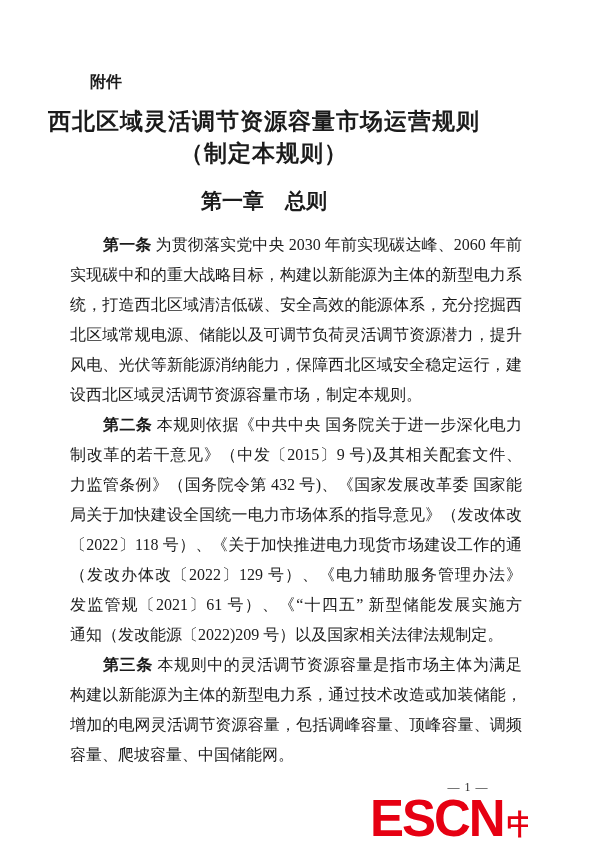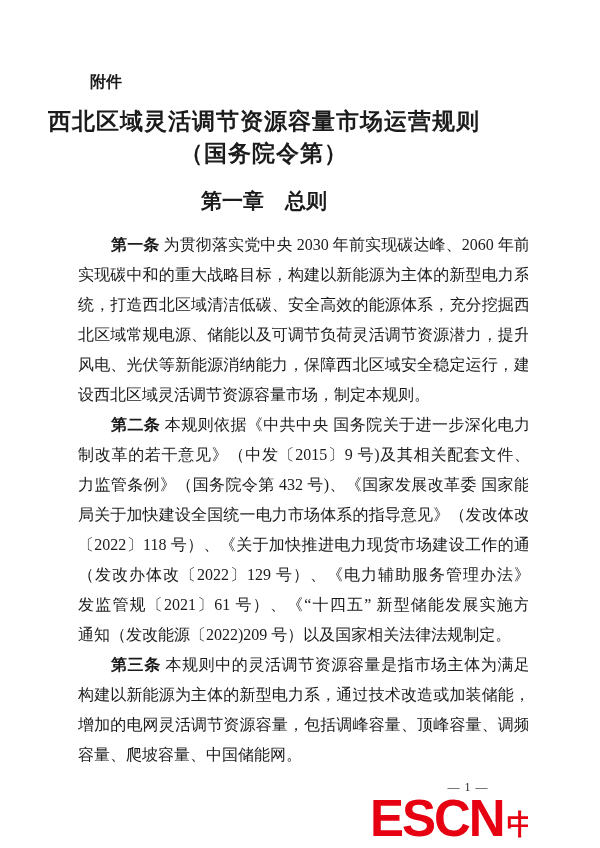--- a/index.html
+++ b/index.html
@@ -20,21 +20,21 @@
     position:absolute; left:0; right:0; top:106px;
     text-align:center; font-weight:700;
     font-size:23px; line-height:32px; letter-spacing:1px;
   }
   .chapter {
     position:absolute; left:0; right:0; top:187px;
     text-align:center; font-weight:700; font-size:21px;
     font-family:"Liberation Sans","DejaVu Sans",sans-serif;
   }
   .body-text {
-    position:absolute; left:78px; top:230px; width:452px;
+    position:absolute; left:70px; top:230px; width:452px;
   }
   .bline {
     height:30px; line-height:30px;
     font-size:16px;
     overflow:hidden;
     text-align:justify;
     text-align-last:justify;
   }
   .bline.jlast { text-align:right; text-align-last:left; }
   .bline.first { text-indent:33px; }
@@ -65,21 +65,21 @@
 </style>
 </head>
 <body>
 
 <div class="page">
 
   <div class="attachment">附件</div>
 
   <div class="doc-title">
     <div>西北区域灵活调节资源容量市场运营规则</div>
-    <div>（国务院令第）</div>
+    <div>（制定本规则）</div>
   </div>
 
   <div class="chapter">第一章　总则</div>
 
   <div class="body-text" id="body-text">
       <div class="bline jfull first"><span class="lead">第一条</span> 为贯彻落实党中央 2030 年前实现碳达峰、2060 年前</div>
       <div class="bline jfull">实现碳中和的重大战略目标，构建以新能源为主体的新型电力系</div>
       <div class="bline jfull">统，打造西北区域清洁低碳、安全高效的能源体系，充分挖掘西</div>
       <div class="bline jfull">北区域常规电源、储能以及可调节负荷灵活调节资源潜力，提升</div>
       <div class="bline jfull">风电、光伏等新能源消纳能力，保障西北区域安全稳定运行，建</div>

